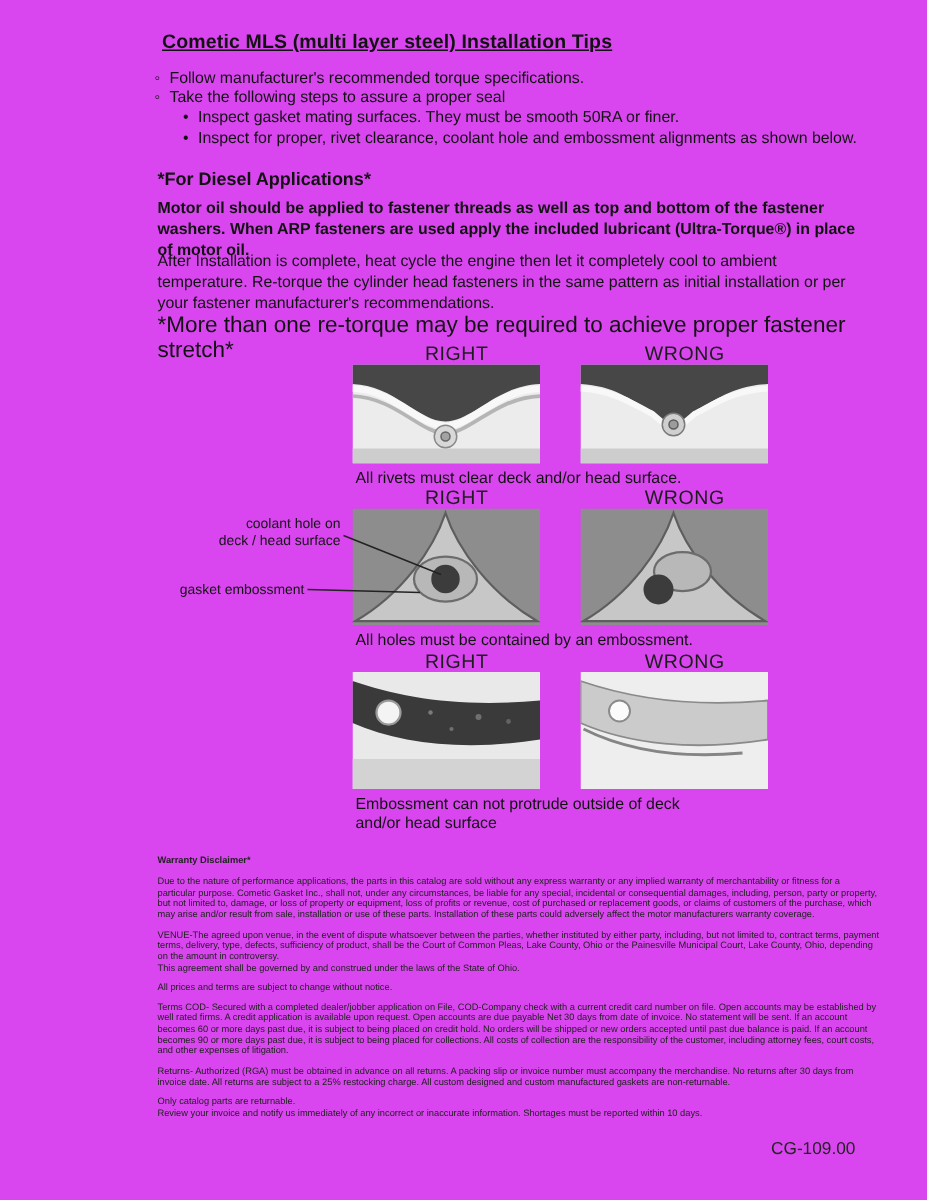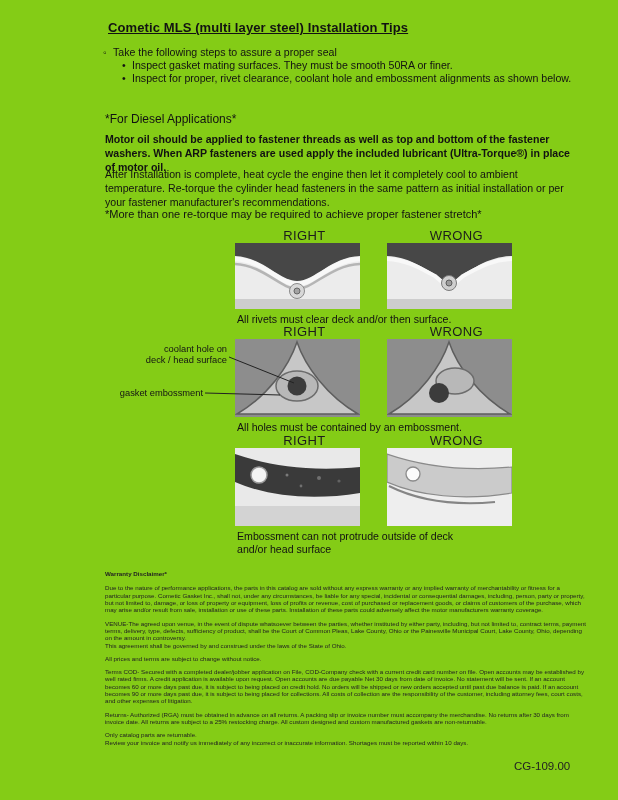--- a/index.html
+++ b/index.html
@@ -1,41 +1,41 @@
 <!DOCTYPE html>
 <html><head>
 <meta charset="utf-8">
 <style>
   * { box-sizing: border-box; margin: 0; padding: 0; }
   html, body { background: #ffffff; }
   .page {
     position: relative;
     width: 618px;
     height: 800px;
-    background: #84cc16;
+    background: #d946ef;
     font-family: "Liberation Sans", sans-serif;
     color: #121212;
     overflow: hidden;
   }
   .title {
     position: absolute; left: 108px; top: 20px;
     font-size: 13px; font-weight: bold; text-decoration: underline;
     letter-spacing: 0.1px;
   }
   .tips { position: absolute; left: 103px; top: 46px; width: 480px; font-size: 10.6px; line-height: 1.25; }
   .tip { display: flex; }
   .tip .mark { width: 10px; flex: none; text-align: left; }
   .tip .mark::before { content: "◦"; }
   .tip.sub { padding-left: 19px; }
   .tip.sub .mark::before { content: "•"; }
-  .diesel { position: absolute; left: 105px; top: 112px; font-size: 12px; font-weight: normal; }
+  .diesel { position: absolute; left: 105px; top: 112px; font-size: 12px; font-weight: bold; }
   .para { position: absolute; left: 105px; width: 468px; font-size: 10.6px; line-height: 1.3; }
   .p1 { top: 133px; font-weight: bold; }
   .p2 { top: 168px; }
-  .note { position: absolute; left: 105px; top: 208px; font-size: 11px; }
+  .note { position: absolute; left: 105px; top: 208px; font-size: 15px; }
 
   .figure { position: absolute; left: 105px; width: 490px; }
   .f1 { top: 228px; }
   .f2 { top: 324px; }
   .f3 { top: 433px; }
   .fig-grid { margin-left: 130px; display: flex; gap: 13px; }
   .fig-col { width: 139px; }
   .fig-label { text-align: center; font-size: 13px; color: #1c1c1c; height: 15px; line-height: 15px; letter-spacing: 0.4px; }
   .fig-img { display: block; width: 125px; }
   .fig-caption { font-size: 10.6px; margin: 4px 0 0 132px; white-space: pre-line; line-height: 1.25; }
@@ -52,20 +52,24 @@
   .docnum { position: absolute; left: 514px; top: 760px; font-size: 11.5px; color: #222; }
 </style>
 </head>
 <body>
 
 <div class="page">
 
   <h1 class="title">Cometic MLS (multi layer steel) Installation Tips</h1>
 
   <div class="tips">
+    <div class="tip">
+      <span class="mark"></span>
+      <span>Follow manufacturer's recommended torque specifications.</span>
+    </div>
     <div class="tip">
       <span class="mark"></span>
       <span>Take the following steps to assure a proper seal</span>
     </div>
     <div class="tip sub">
       <span class="mark"></span>
       <span>Inspect gasket mating surfaces.  They must be smooth 50RA or finer.</span>
     </div>
     <div class="tip sub">
       <span class="mark"></span>
@@ -98,21 +102,21 @@
         <svg class="fig-img" width="125" height="66" viewBox="0 0 125 66">
           <rect width="125" height="66" fill="#ececec"></rect>
           <rect y="56" width="125" height="10" fill="#cdcdcd"></rect>
           <path d="M0,0 H125 V13 C102,14 90,24 78,30 L62,42 L46,30 C34,24 22,14 0,13 Z" fill="#474747"></path>
           <path d="M0,16 C22,17 36,27 48,33 L62,45 L76,33 C88,27 102,17 125,16" stroke="#f8f8f8" stroke-width="4" fill="none"></path>
           <circle cx="62" cy="40" r="7.5" fill="#cfcfcf" stroke="#7a7a7a"></circle>
           <circle cx="62" cy="40" r="3" fill="#9c9c9c" stroke="#5c5c5c"></circle>
         </svg>
       </div>
     </div>
-    <div class="fig-caption">All rivets must clear deck and/or then surface.</div>
+    <div class="fig-caption">All rivets must clear deck and/or head surface.</div>
   </div>
 
   <div class="figure f2">
     <div class="fig-grid">
       <div class="fig-col">
         <div class="fig-label">RIGHT</div>
         <svg class="fig-img" width="125" height="78" viewBox="0 0 125 78">
           <rect width="125" height="78" fill="#8d8d8d"></rect>
           <path d="M62,3 C70,27 92,57 123,75 H2 C33,57 54,27 62,3 Z" fill="#c7c7c7" stroke="#5e5e5e" stroke-width="1.5"></path>
           <ellipse cx="62" cy="47" rx="21" ry="15" fill="#b8b8b8" stroke="#6c6c6c" stroke-width="1.5"></ellipse>

